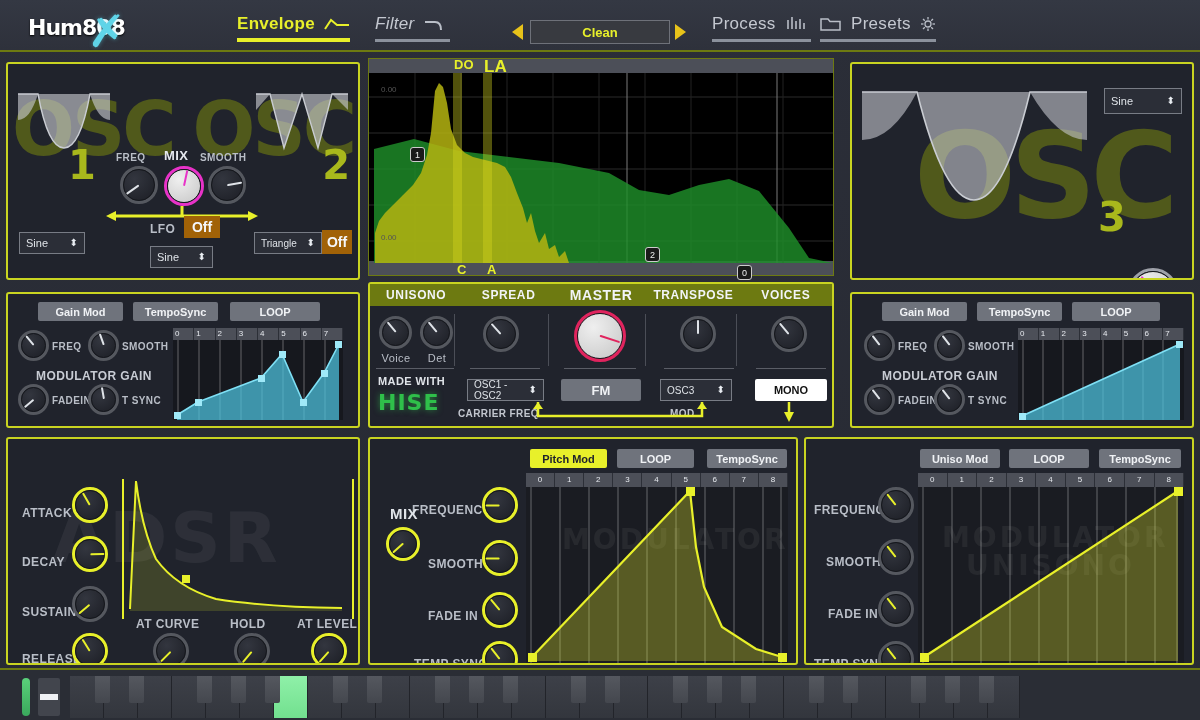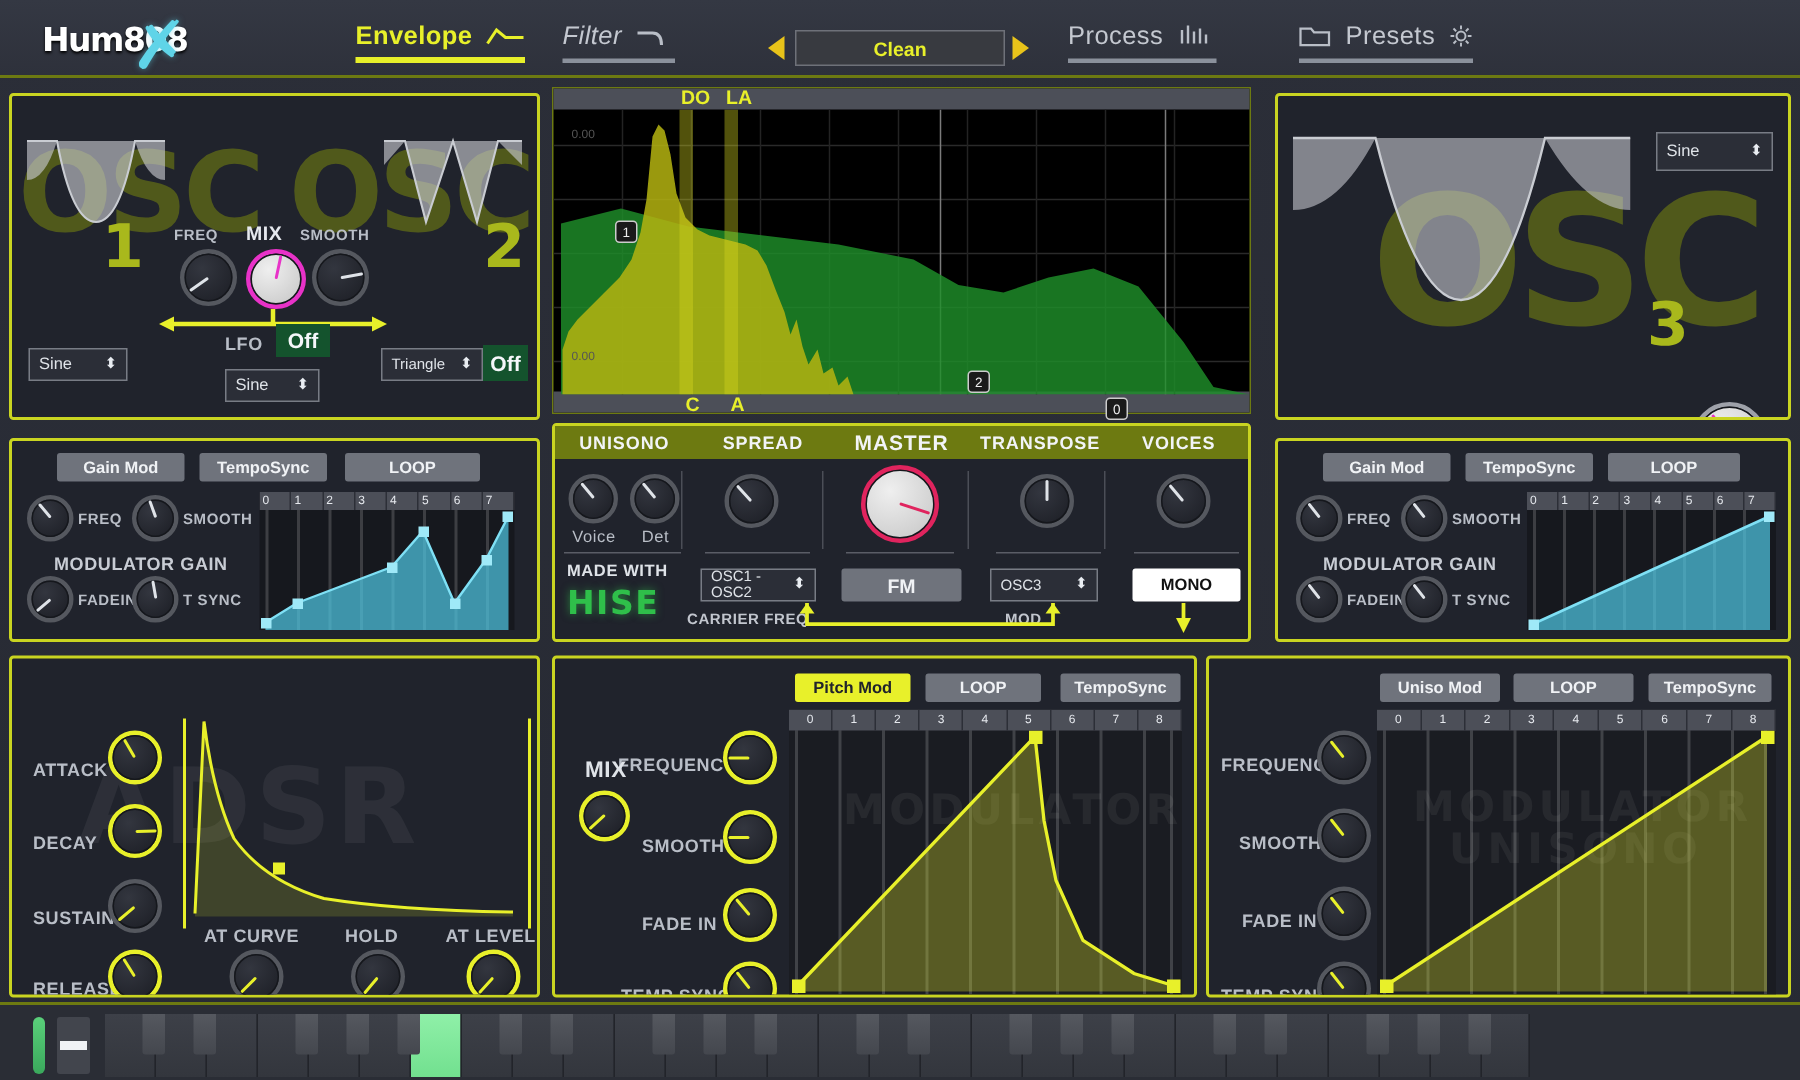--- a/index.html
+++ b/index.html
@@ -134,21 +134,21 @@
     display: flex; align-items: center; justify-content: center;
     cursor: pointer;
   }
   .pill span { font-size: 11px; font-weight: bold; color: #f0f2f5; }
   .pill.yellow { background: #e8f02a; }
   .pill.yellow span { color: #20232c; }
   .pill.white { background: #ffffff; }
   .pill.white span { color: #111; }
 
   .offbtn {
-    position: absolute; background: #14532d;
+    position: absolute; background: #a16207;
     display: flex; align-items: center; justify-content: center; cursor: pointer;
   }
   .offbtn span { font-size: 14px; font-weight: bold; color: #f5f7fa; }
 
   .bigosc {
     position: absolute; font-size: 74px; font-weight: bold;
     color: #6e7a12; opacity: .62; letter-spacing: -3px;
     font-family: "DejaVu Sans", sans-serif;
   }
   .oscnum {
@@ -270,21 +270,21 @@
               <line x1="7" y1="1" x2="7" y2="13"></line>
             <line x1="11" y1="5" x2="11" y2="13"></line>
               <line x1="15" y1="3" x2="15" y2="13"></line>
             <line x1="19" y1="7" x2="19" y2="13"></line>
           </g>
         </svg>
       </span>
       <span class="nav-underline"></span>
     </div>
 
-    <div class="nav-item" style="left:866px;">
+    <div class="nav-item" style="left:820px;">
       <span class="nav-ico" style="width:22px;">
         <svg width="22" height="16" viewBox="0 0 22 16">
             <path d="M1 14 L1 3 L8 3 L10 5.5 L20 5.5 L20 14 Z" stroke="#b9bec7" stroke-width="1.5" fill="none"></path>
           </svg>
       </span>
       <span class="nav-label">Presets</span>
       <span class="nav-ico" style="width:16px;">
         <svg width="16" height="16" viewBox="0 0 16 16">
             <g stroke="#b9bec7" stroke-width="1.3" fill="none">
               <circle cx="8" cy="8" r="3"></circle>
@@ -452,21 +452,21 @@
         </svg>
       </div>
     </div>
   </div>
 
   <div style="position:absolute; left:368px; top:58px; width:466px; height:218px; background:#000; border:1px solid #6d7a11;">
     <div style="position:absolute;left:0;top:0;right:0;height:14px;background:#4c4f58;"></div>
     <div style="position:absolute;left:0;bottom:0;right:0;height:14px;background:#4c4f58;"></div>
 
     <div style="position:absolute;left:85px;top:-2px;font-size:13px;font-weight:bold;color:#e8f02a;">DO</div>
-    <div style="position:absolute;left:115px;top:-2px;font-size:13px;font-weight:bold;color:#e8f02a;">LA</div>
+    <div style="position:absolute;left:115px;top:-2px;font-size:17px;font-weight:bold;color:#e8f02a;">LA</div>
     <div style="position:absolute;left:88px;bottom:-2px;font-size:13px;font-weight:bold;color:#e8f02a;">C</div>
     <div style="position:absolute;left:118px;bottom:-2px;font-size:13px;font-weight:bold;color:#e8f02a;">A</div>
 
     <svg style="position:absolute;left:0;top:14px;" width="464" height="190" viewBox="0 0 464 190">
       <g stroke="#2a2a2a" stroke-width="1">
         <line x1="0" y1="24" x2="464" y2="24"></line>
           <line x1="0" y1="60" x2="464" y2="60"></line>
         <line x1="0" y1="96" x2="464" y2="96"></line>
           <line x1="0" y1="132" x2="464" y2="132"></line>
         <line x1="0" y1="168" x2="464" y2="168"></line>

